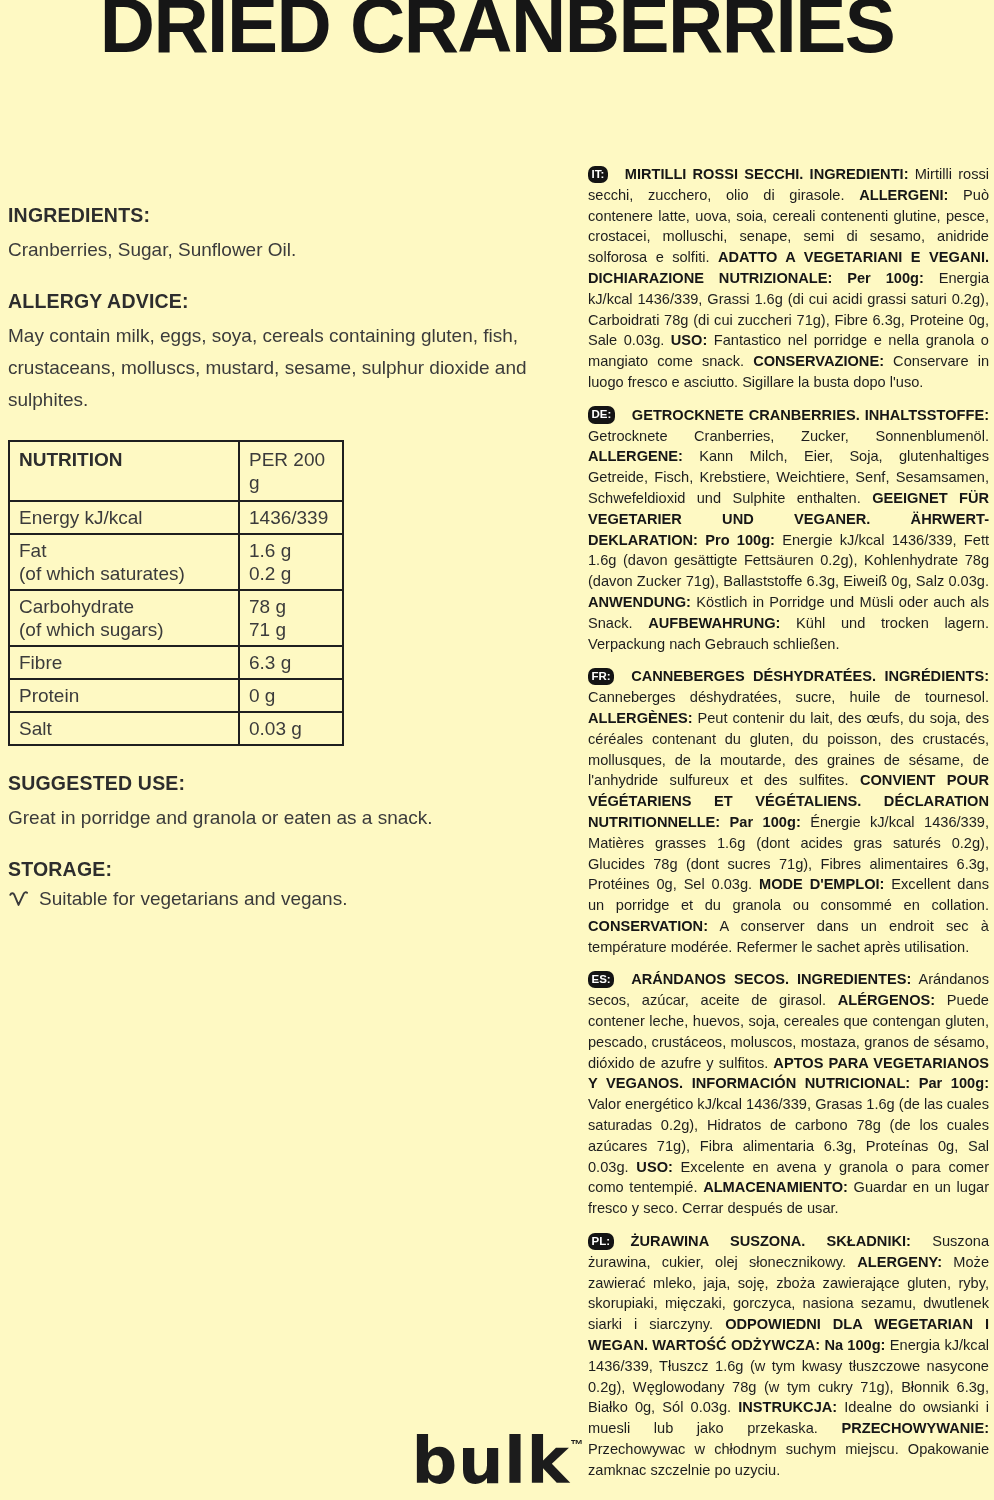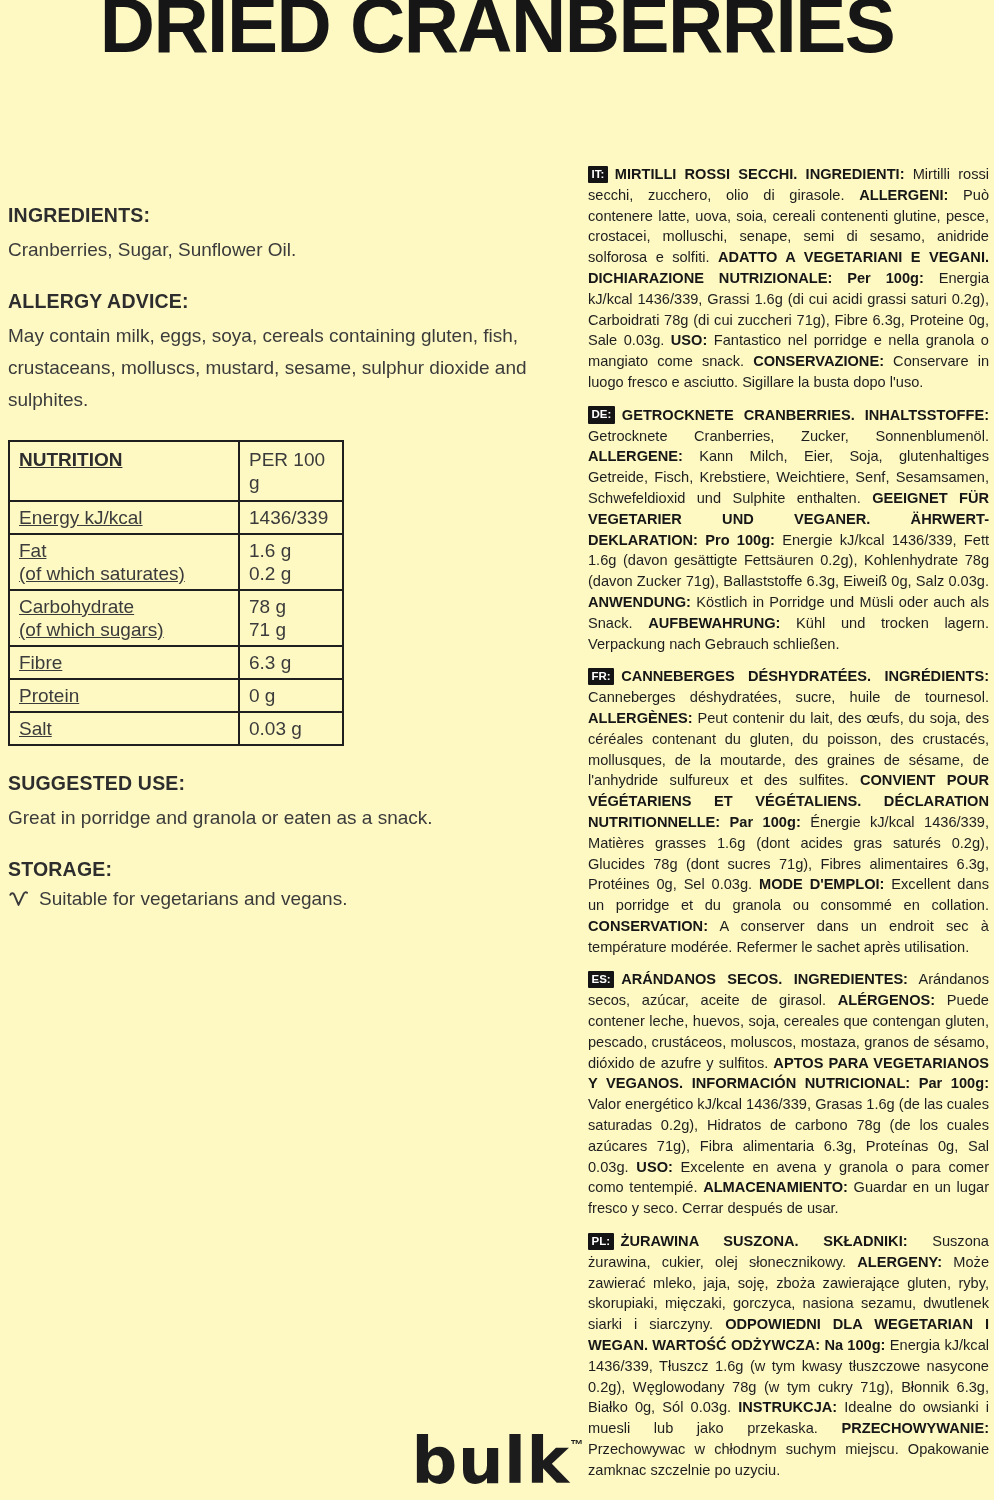--- a/index.html
+++ b/index.html
@@ -37,38 +37,38 @@
   }
   table.nutrition th, table.nutrition td{
     border:2px solid #1f1f1f;
     font-size:19px;color:#3b3b3b;
     padding:4px 9px;line-height:23px;
     text-align:left;vertical-align:top;
     white-space:pre-line;
   }
   table.nutrition th{font-weight:700;color:#2d2d2d;padding:6px 9px;}
   table.nutrition th.val{font-weight:400;color:#3b3b3b;}
-  table.nutrition td.lbl, table.nutrition th.lbl{width:210px;text-decoration:underline;}
+  table.nutrition td.lbl, table.nutrition th.lbl{width:210px;}
   .veg-line{
     display:flex;align-items:flex-end;gap:9px;
     font-size:19px;color:#3b3b3b;margin-top:2px;
   }
   .veg-icon svg{display:block;}
   .col-right{
     position:absolute;left:588px;top:164px;width:401px;
   }
   .col-right p.block{
     font-size:14.6px;line-height:20.8px;color:#1e1e1e;
     text-align:justify;margin:0 0 12px 0;
   }
   .col-right p.block b{font-weight:700;color:#161616;}
   .lang-tag{
     display:inline-block;background:#141414;color:#ffffff;
     font-weight:700;font-size:11.5px;line-height:1;
-    padding:3px 3.5px;border-radius:1px;margin-right:7px;
+    padding:3px 3.5px;border-radius:7px;margin-right:17px;
     position:relative;top:-1.5px;
   }
   .footer{
     position:absolute;left:0;top:1424px;width:994px;
     text-align:center;color:#1c1c1c;
   }
   .footer .logo{
     font-size:64px;font-weight:700;letter-spacing:0.5px;
     font-family:"DejaVu Sans", sans-serif;
   }
@@ -89,21 +89,21 @@
     <h2>INGREDIENTS:</h2>
     <p>Cranberries, Sugar, Sunflower Oil.</p>
 
     <h2>ALLERGY ADVICE:</h2>
     <p>May contain milk, eggs, soya, cereals containing gluten, fish, crustaceans, molluscs, mustard, sesame, sulphur dioxide and sulphites.</p>
 
     <table class="nutrition">
       <thead>
         <tr>
           <th class="lbl">NUTRITION</th>
-          <th class="val">PER 100 g</th>
+          <th class="val">PER 200 g</th>
         </tr>
       </thead>
       <tbody id="nutrition-tbody">
           <tr>
             <td class="lbl">Energy kJ/kcal</td>
             <td>1436/339</td>
           </tr>
           <tr>
             <td class="lbl">Fat
 (of which saturates)</td>

